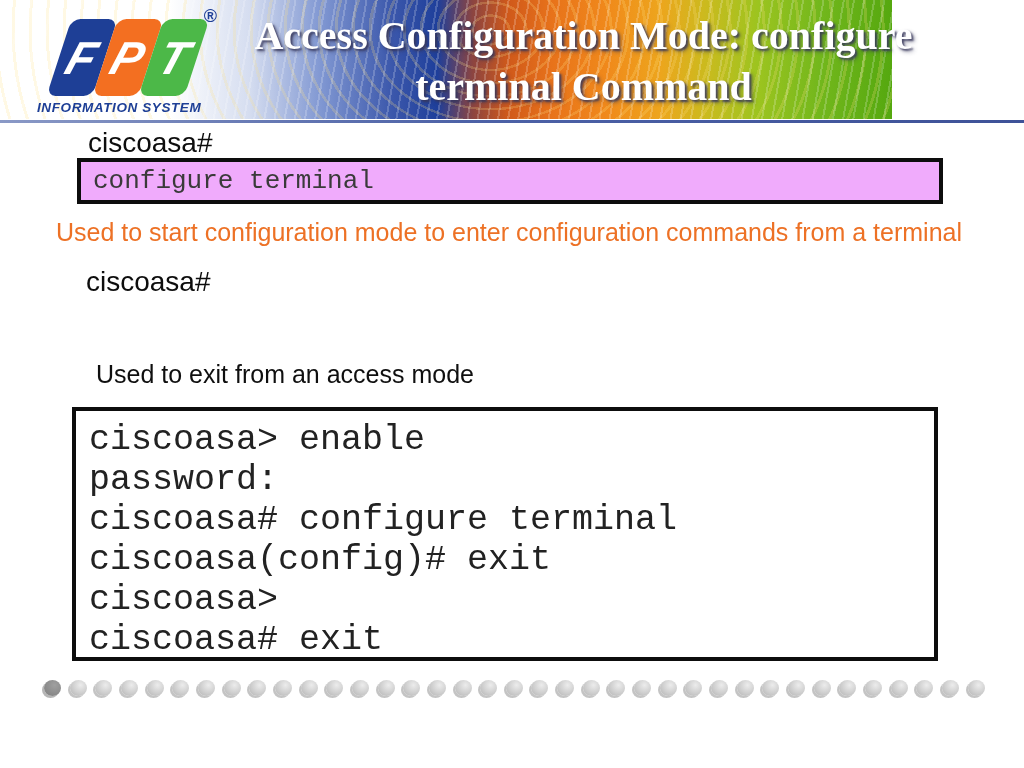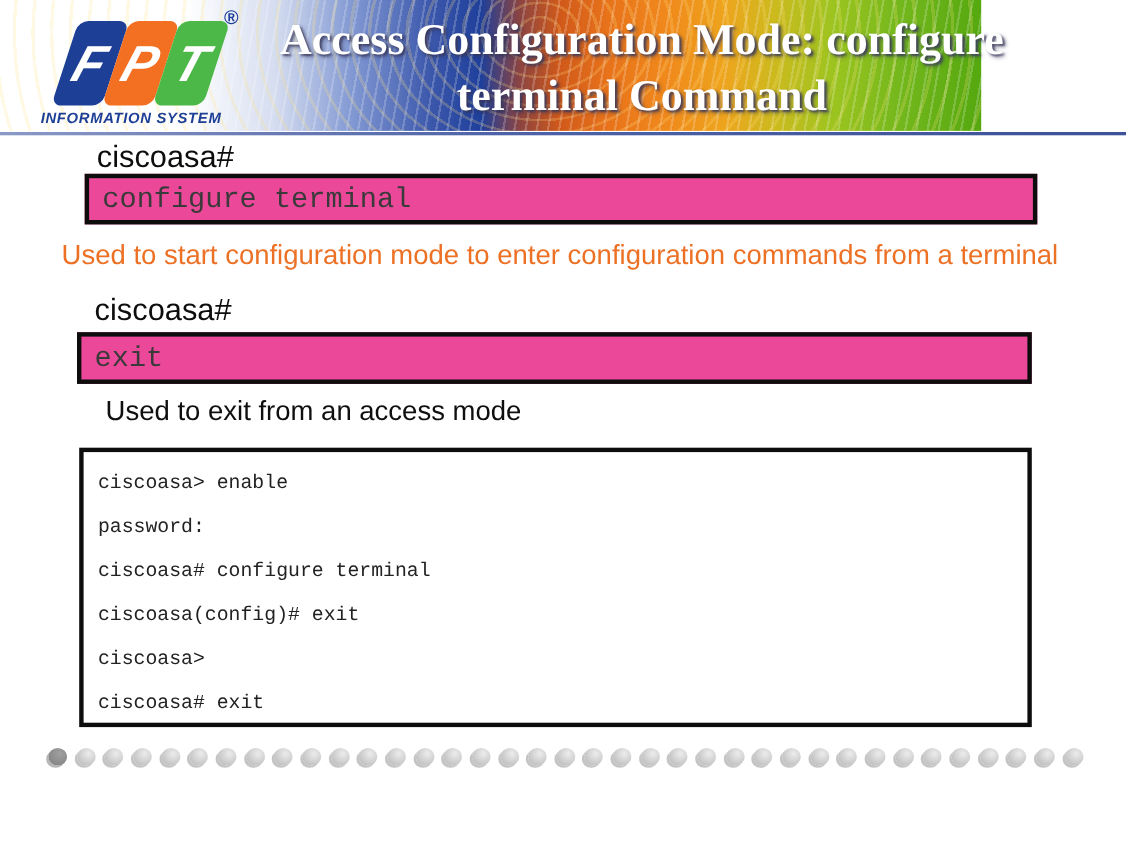--- a/index.html
+++ b/index.html
@@ -51,37 +51,37 @@
     color:#1e3f96;font-weight:bold;font-size:13.5px;letter-spacing:0.6px;font-style:italic;
   }
 
   
   .prompt{
     position:absolute;font-size:28px;color:#0d0d0d;letter-spacing:0px;
   }
   .prompt-1{left:88px;top:127px;}
   .prompt-2{left:86px;top:266px;}
   .cmd-box{
-    position:absolute;background:#ec4899;border:4px solid #0d0d0d;
+    position:absolute;background:#f0abfc;border:4px solid #0d0d0d;
     font-family:"Liberation Mono","DejaVu Sans Mono",monospace;
     font-size:26px;color:#3a3a3a;display:flex;align-items:center;
     padding-left:12px;box-sizing:border-box;
   }
   .cmd-box-1{left:77px;top:158px;width:866px;height:46px;}
   .cmd-box-2{left:70px;top:302px;width:868px;height:47px;}
   .caption{position:absolute;font-size:25px;}
   .caption-1{left:56px;top:218px;color:#ed7125;}
   .caption-2{left:96px;top:360px;color:#0f0f0f;}
 
   .terminal-box{
     position:absolute;left:72px;top:407px;width:866px;height:254px;
     background:#ffffff;border:4px solid #0d0d0d;box-sizing:border-box;
     padding:9px 0 0 13px;
     font-family:"Liberation Mono","DejaVu Sans Mono",monospace;
-    font-size:18px;color:#222222;
+    font-size:35px;color:#222222;
   }
   .tline{height:40px;line-height:40px;white-space:pre;}
 
   
   .dots{
     position:absolute;left:44px;top:679px;width:941px;height:18px;
     display:flex;justify-content:space-between;align-items:center;
   }
   .dot{
     width:17px;height:16px;border-radius:50%;
@@ -118,23 +118,20 @@
   <div class="prompt prompt-1">ciscoasa#</div>
 
   <div class="cmd-box cmd-box-1">
     <span>configure terminal</span>
   </div>
 
   <div class="caption caption-1">Used to start configuration mode to enter configuration commands from a terminal</div>
 
   <div class="prompt prompt-2">ciscoasa#</div>
 
-  <div class="cmd-box cmd-box-2">
-    <span>exit</span>
-  </div>
 
   <div class="caption caption-2">Used to exit from an access mode</div>
 
   <div class="terminal-box">
     <div class="tline">ciscoasa&gt; enable</div>
     <div class="tline">password:</div>
     <div class="tline">ciscoasa# configure terminal</div>
     <div class="tline">ciscoasa(config)# exit</div>
     <div class="tline">ciscoasa&gt;</div>
     <div class="tline">ciscoasa# exit</div>

